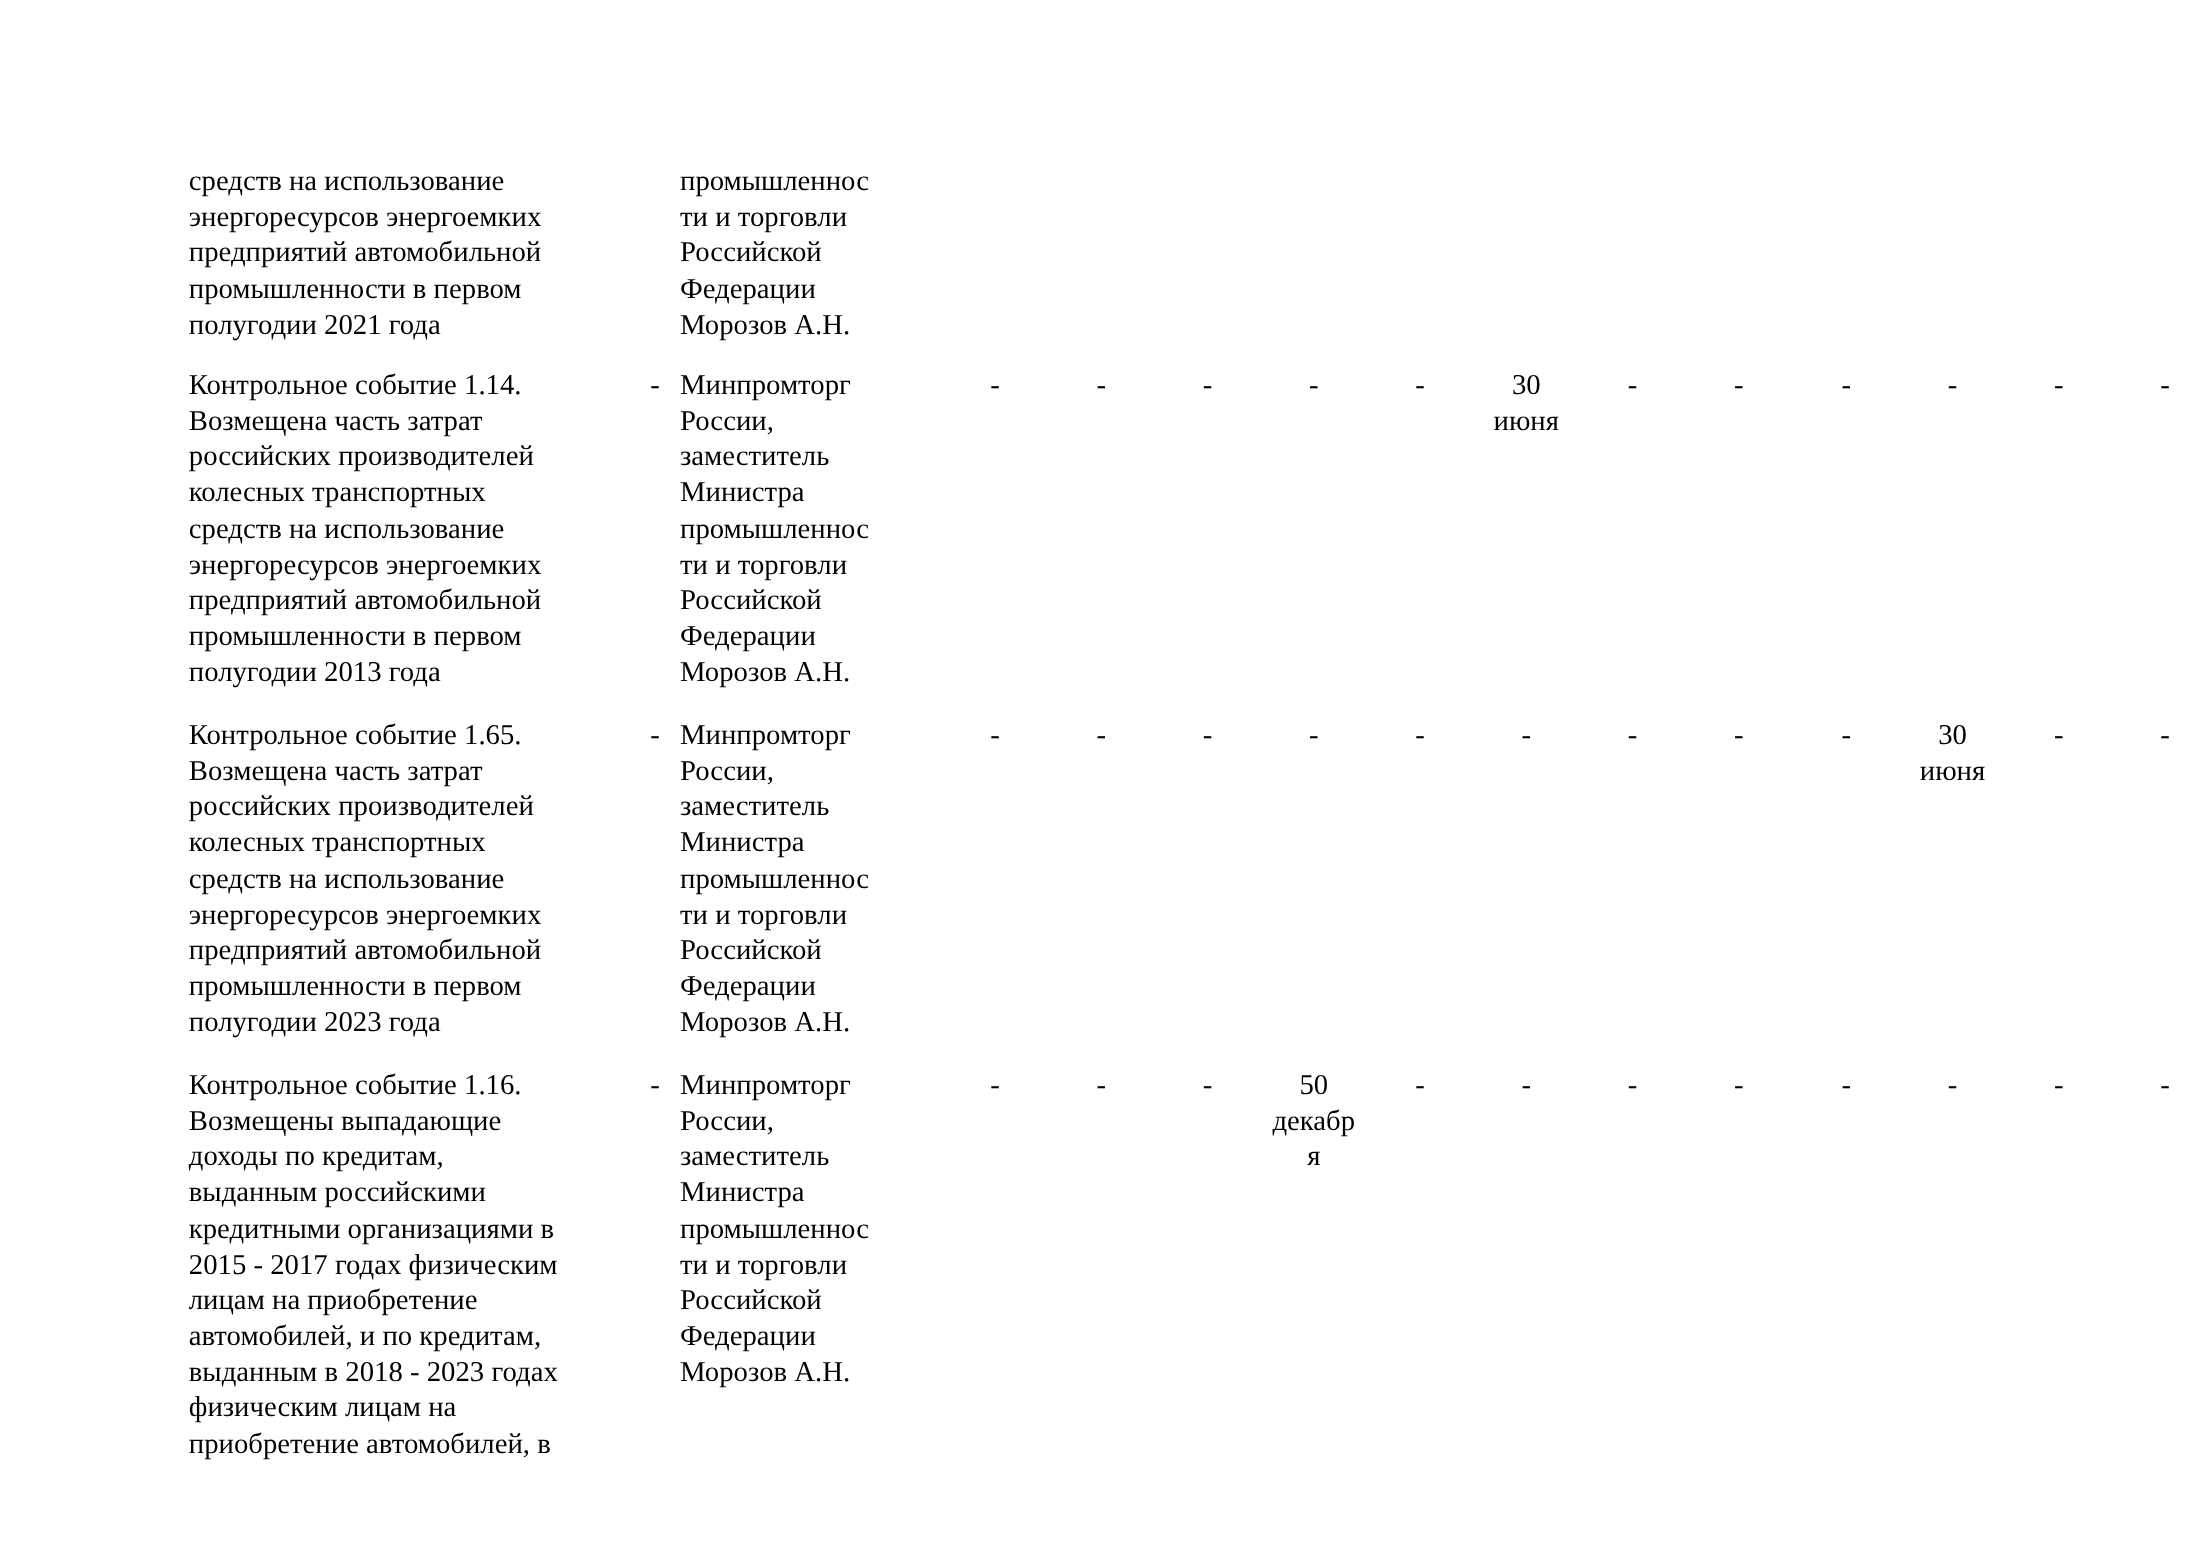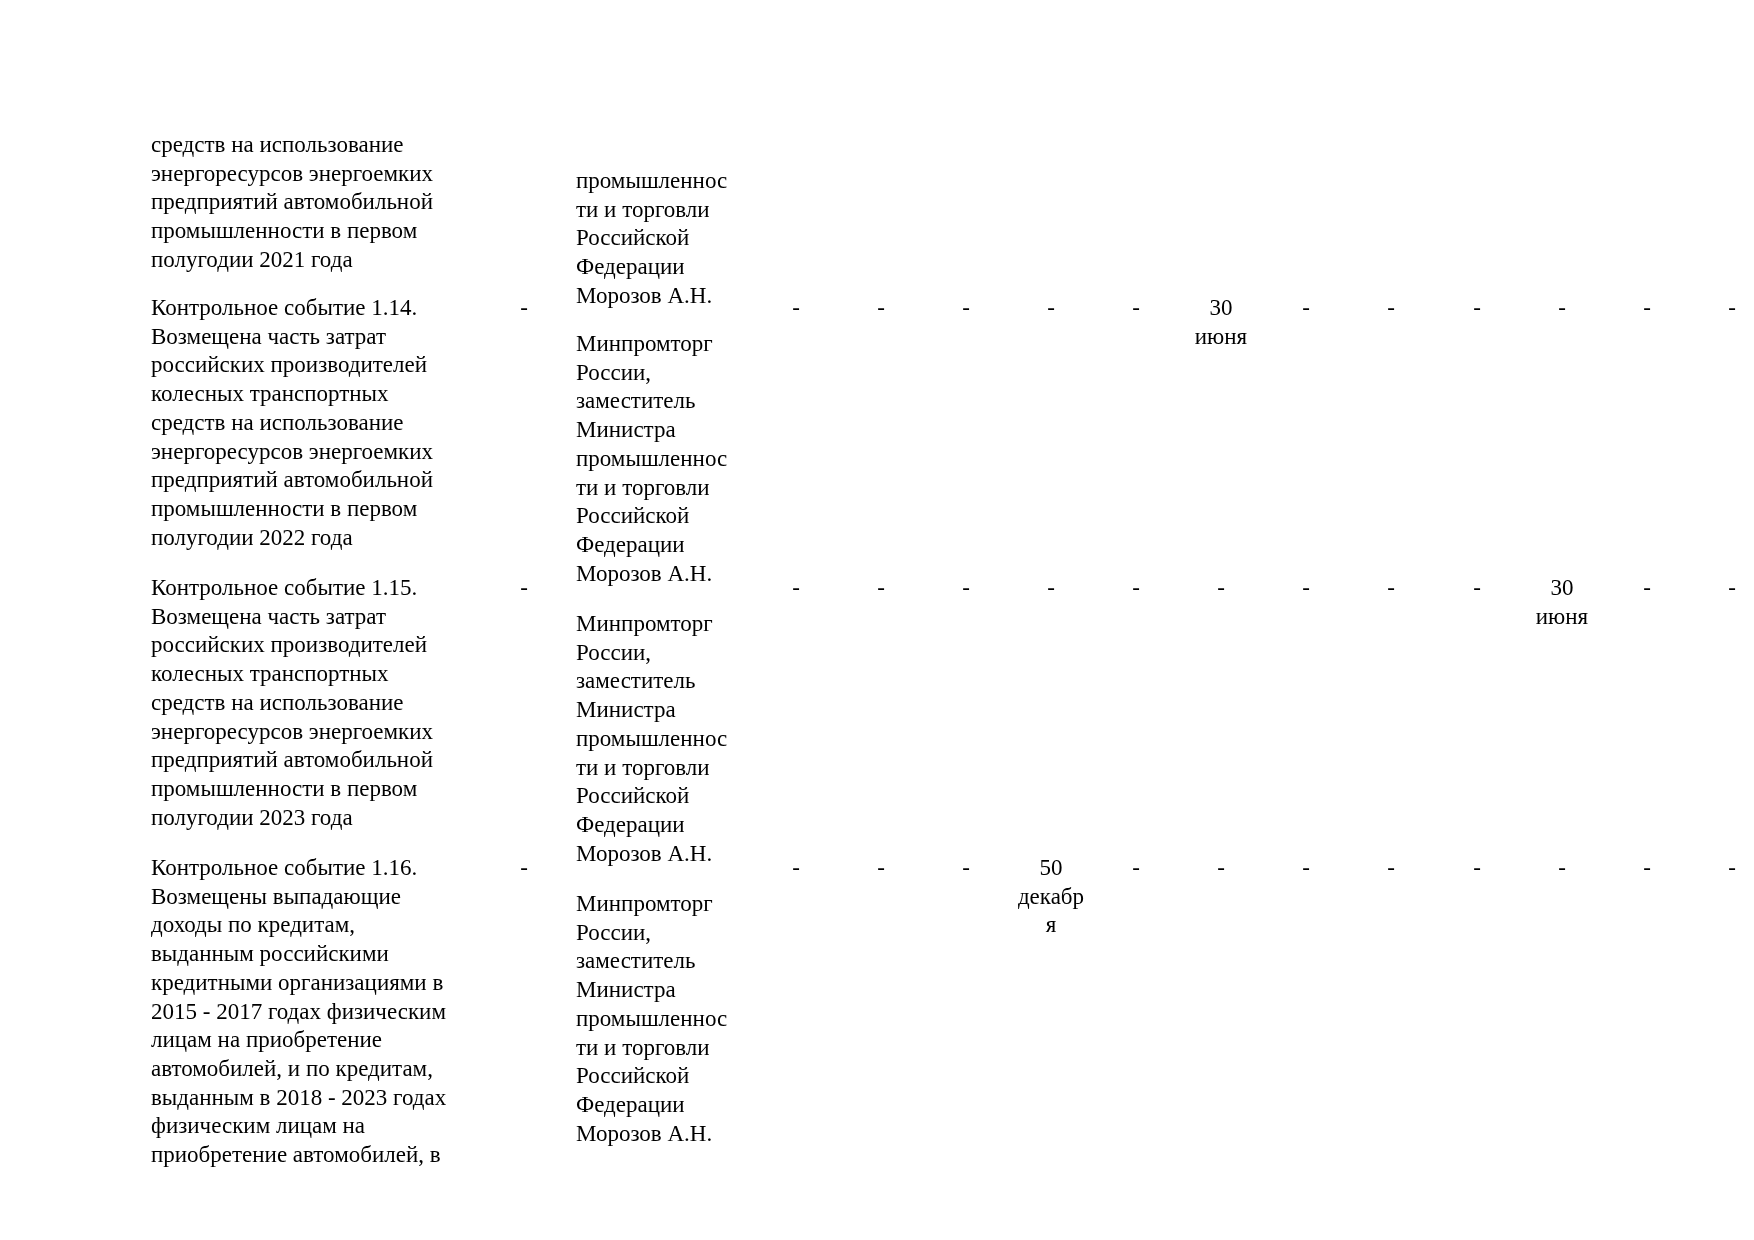--- a/index.html
+++ b/index.html
@@ -3,21 +3,21 @@
 <meta charset="utf-8">
 <style>
   html, body { margin:0; padding:0; background:#ffffff; }
   body { width:1754px; height:1240px; position:relative; overflow:hidden;
          font-family:"Liberation Serif", "DejaVu Serif", serif; color:#000; }
   .page { position:absolute; left:0; top:0; width:1754px; height:1240px; }
   .row { position:absolute; left:0; width:1754px; }
   .cell { position:absolute; top:0; font-size:23px; line-height:28.7px; white-space:pre-line; }
   .c-name { left:151px; width:330px; }
   .c-dash { left:513px; width:22px; text-align:center; }
-  .c-resp { left:576px; width:180px;margin-top:36px; }
+  .c-resp { left:544px; width:180px; }
   .c-date { width:70px; text-align:center; }
 </style>
 </head>
 <body>
 
 <div class="page">
   <div id="table">
       <div class="row" style="top: 131px;">
         <div class="cell c-name">средств на использование
 энергоресурсов энергоемких
@@ -45,21 +45,21 @@
       </div>
       <div class="row" style="top: 294px;">
         <div class="cell c-name">Контрольное событие 1.14.
 Возмещена часть затрат
 российских производителей
 колесных транспортных
 средств на использование
 энергоресурсов энергоемких
 предприятий автомобильной
 промышленности в первом
-полугодии 2022 года</div>
+полугодии 2013 года</div>
         <div class="cell c-dash">-</div>
         <div class="cell c-resp">Минпромторг
 России,
 заместитель
 Министра
 промышленнос
 ти и торговли
 Российской
 Федерации
 Морозов А.Н.</div>
@@ -71,21 +71,21 @@
         <div class="cell c-date" style="left: 1186px;">30
 июня</div>
         <div class="cell c-date" style="left: 1271px;">-</div>
         <div class="cell c-date" style="left: 1356px;">-</div>
         <div class="cell c-date" style="left: 1442px;">-</div>
         <div class="cell c-date" style="left: 1527px;">-</div>
         <div class="cell c-date" style="left: 1612px;">-</div>
         <div class="cell c-date" style="left: 1697px;">-</div>
       </div>
       <div class="row" style="top: 574px;">
-        <div class="cell c-name">Контрольное событие 1.15.
+        <div class="cell c-name">Контрольное событие 1.65.
 Возмещена часть затрат
 российских производителей
 колесных транспортных
 средств на использование
 энергоресурсов энергоемких
 предприятий автомобильной
 промышленности в первом
 полугодии 2023 года</div>
         <div class="cell c-dash">-</div>
         <div class="cell c-resp">Минпромторг

